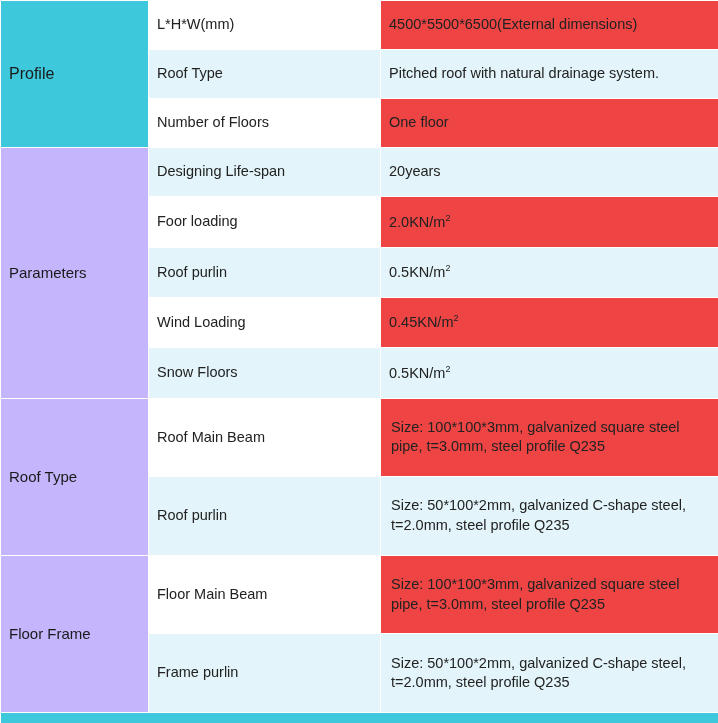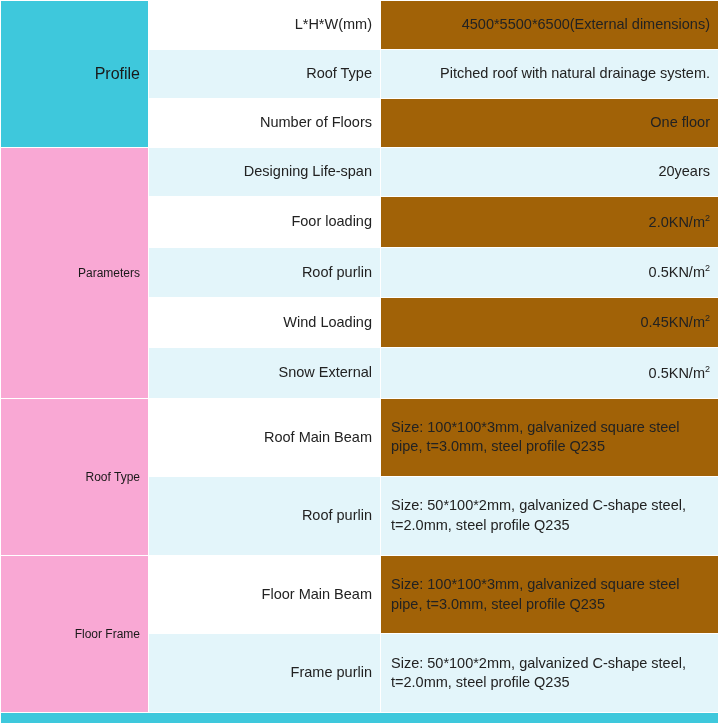--- a/index.html
+++ b/index.html
@@ -17,45 +17,45 @@
     width: 718px;
     height: 723px;
     border-collapse: collapse;
     table-layout: fixed;
   }
   .spec-table td {
     border: 1px solid #ffffff;
     padding: 6px 8px;
     font-size: 14.5px;
     color: #222222;
-    text-align: right;
+    text-align: left;
     vertical-align: middle;
     line-height: 1.35;
   }
   
   col.c-cat { width: 148px; }
   col.c-item { width: 232px; }
   col.c-val { width: 338px; }
 
   
   td.cat {
     background: #3ec8dc;
     color: #1a1a1a;
     font-size: 16px;
     border-color: #ffffff;
   }
   td.cat-light {
-    background: #f9a8d4;
+    background: #c4b5fd;
     color: #1a1a1a;
-    font-size: 12px;
+    font-size: 15px;
   }
   
   td.item-a { background: #ffffff; }
   td.item-b { background: #e3f5fa; margin-left: 20px; }
-  td.val-a  { background: #a16207; }
+  td.val-a  { background: #ef4444; }
   td.val-b  { background: #e3f5fa; }
 
   td.val-left {
     text-align: left;
     padding-left: 10px;
     padding-right: 6px;
   }
   .sup {
     font-size: 9px;
     vertical-align: super;
@@ -103,21 +103,21 @@
     </tr>
     <tr>
       <td class="item-b">Roof purlin</td>
       <td class="val-b"><span>0.5KN/m</span><span class="sup">2</span></td>
     </tr>
     <tr>
       <td class="item-a">Wind Loading</td>
       <td class="val-a"><span>0.45KN/m</span><span class="sup">2</span></td>
     </tr>
     <tr>
-      <td class="item-b">Snow External</td>
+      <td class="item-b">Snow Floors</td>
       <td class="val-b"><span>0.5KN/m</span><span class="sup">2</span></td>
     </tr>
 
     <tr>
       <td class="cat-light" rowspan="2">Roof Type</td>
       <td class="item-a">Roof Main Beam</td>
       <td class="val-a val-left">Size: 100*100*3mm, galvanized square steel pipe, t=3.0mm, steel profile Q235</td>
     </tr>
     <tr>
       <td class="item-b">Roof purlin</td>

